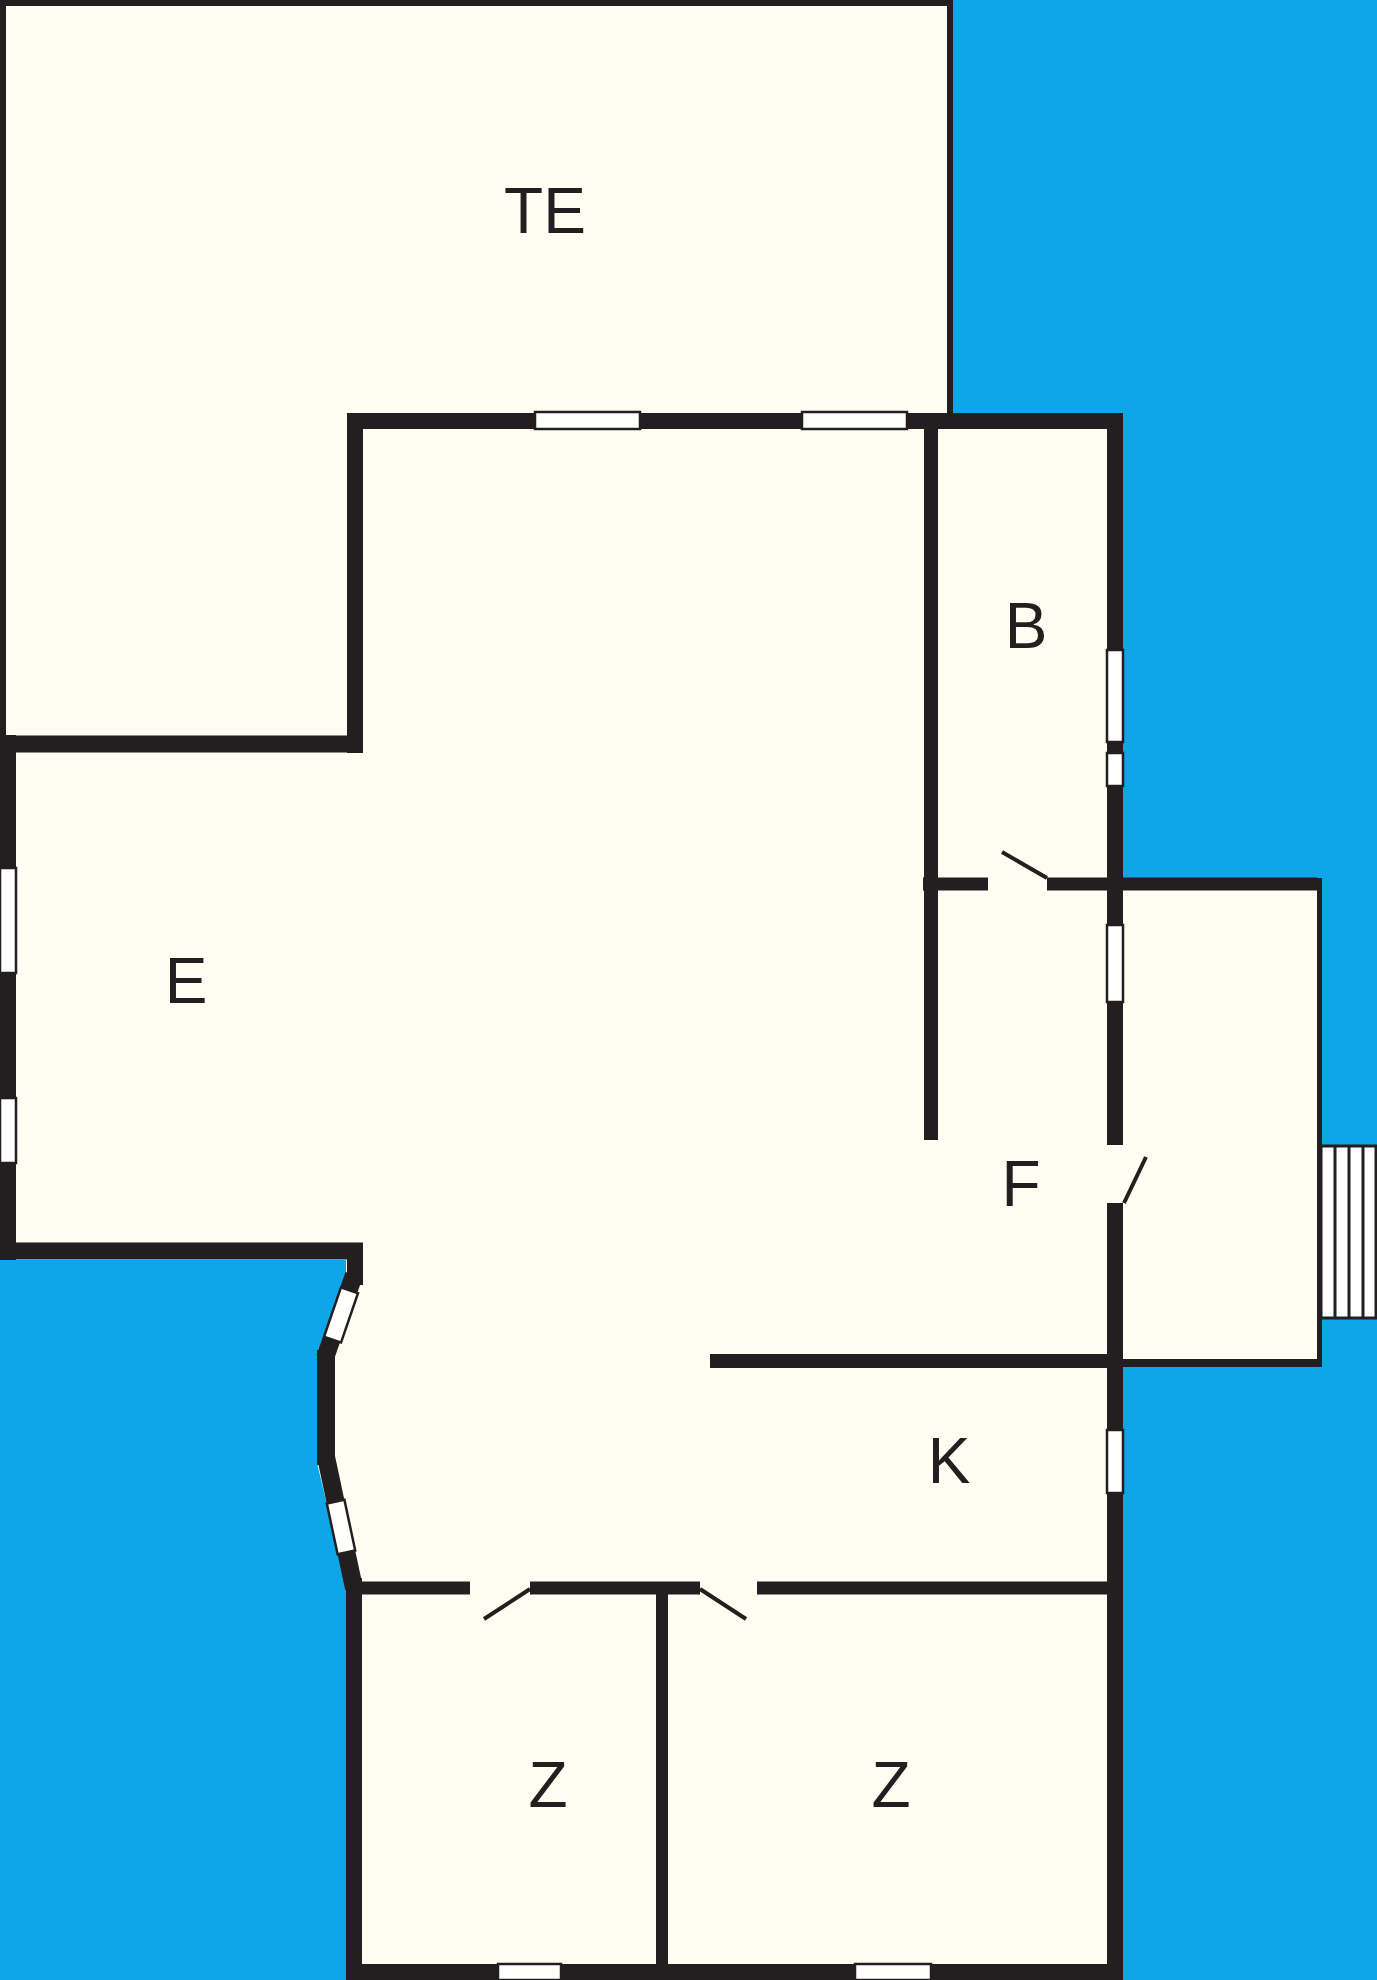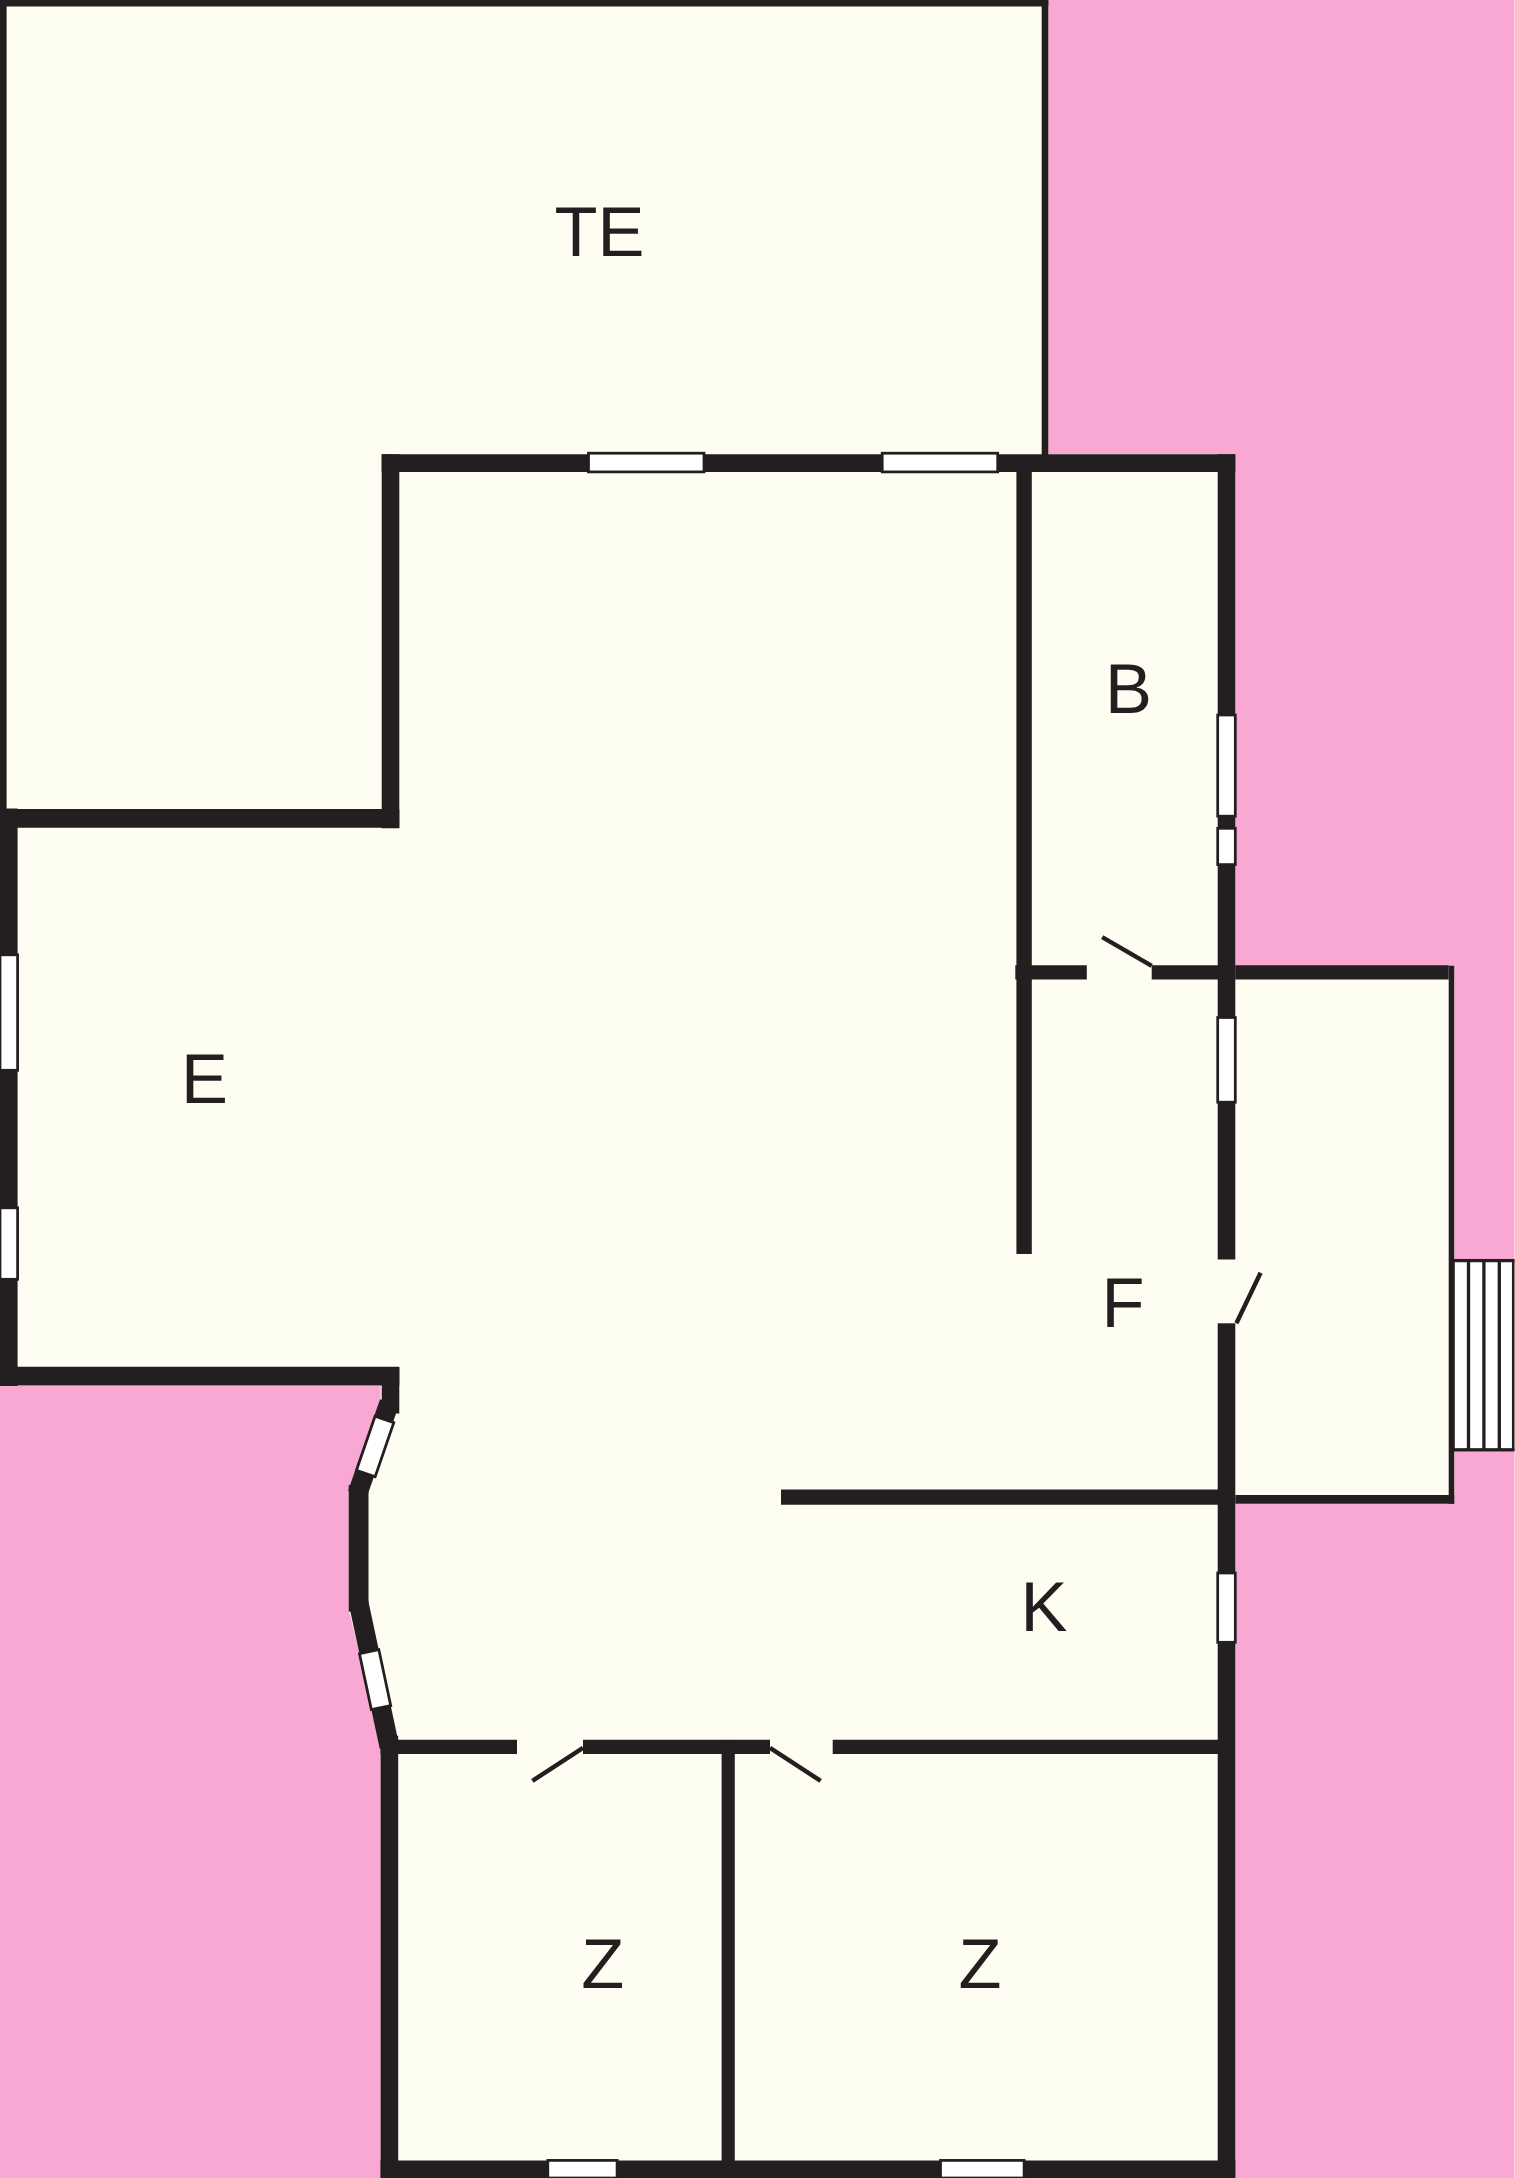--- a/index.html
+++ b/index.html
@@ -4,21 +4,21 @@
 <style>
   html, body {
     margin: 0;
     padding: 0;
     background: #ffffff;
   }
   .plan-stage {
     position: relative;
     width: 1377px;
     height: 1980px;
-    background: #f9a8d4;
+    background: #0ea5e9;
     overflow: hidden;
   }
   svg { display: block; }
   .room-label {
     font-family: "Liberation Sans", "DejaVu Sans", sans-serif;
     font-size: 64px;
     font-weight: 400;
   }
 </style>
 </head>

